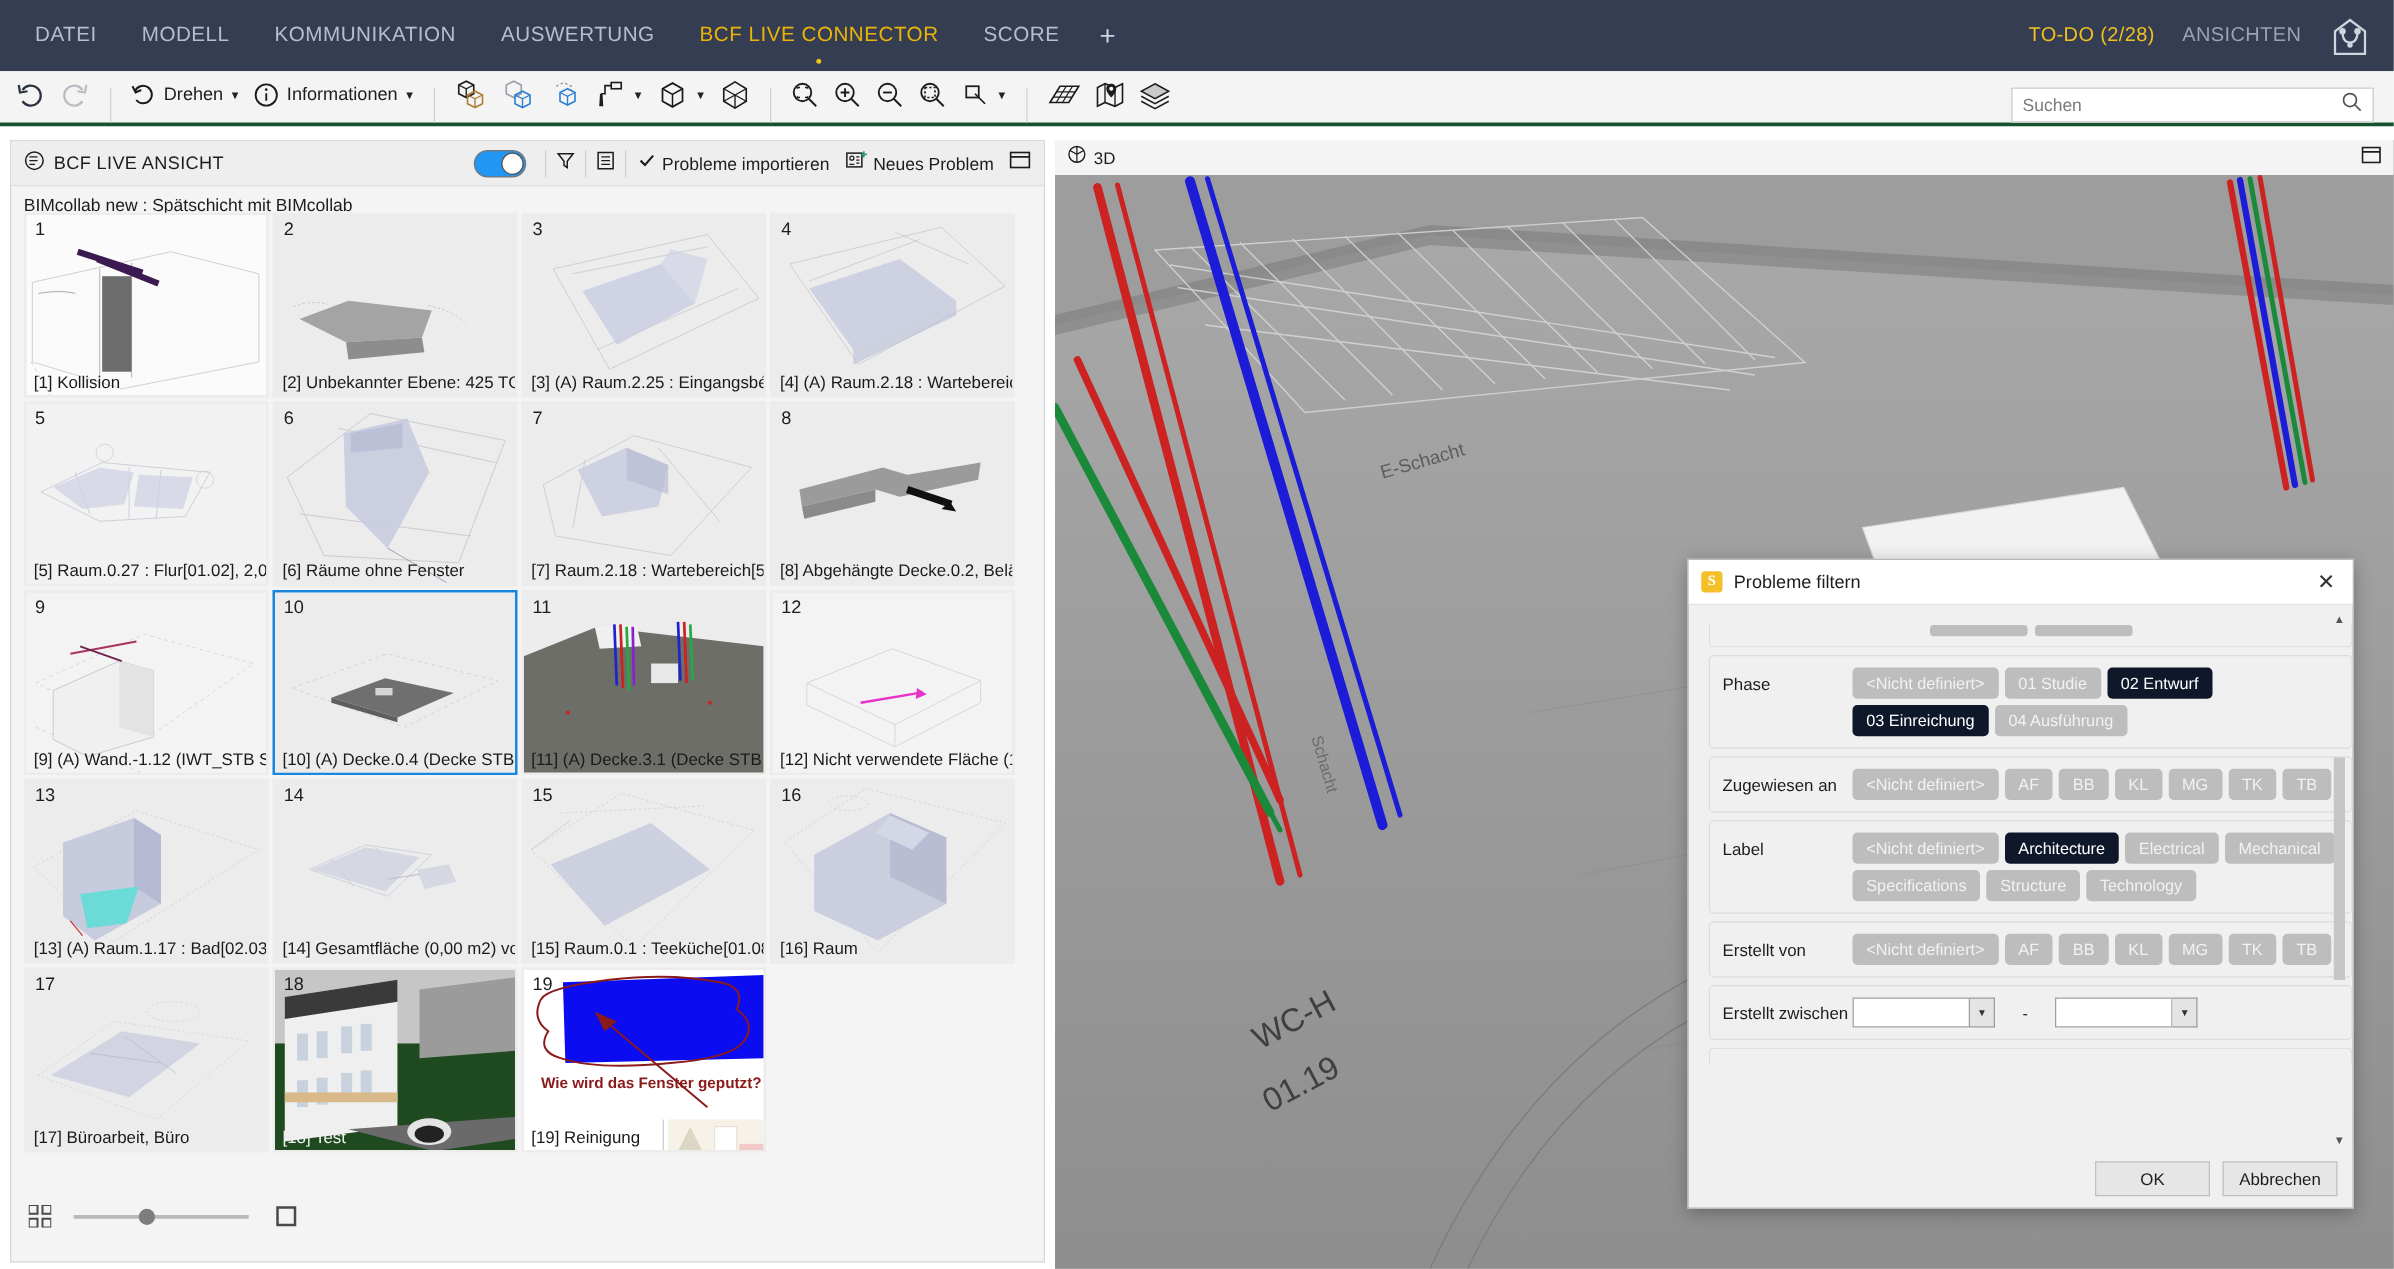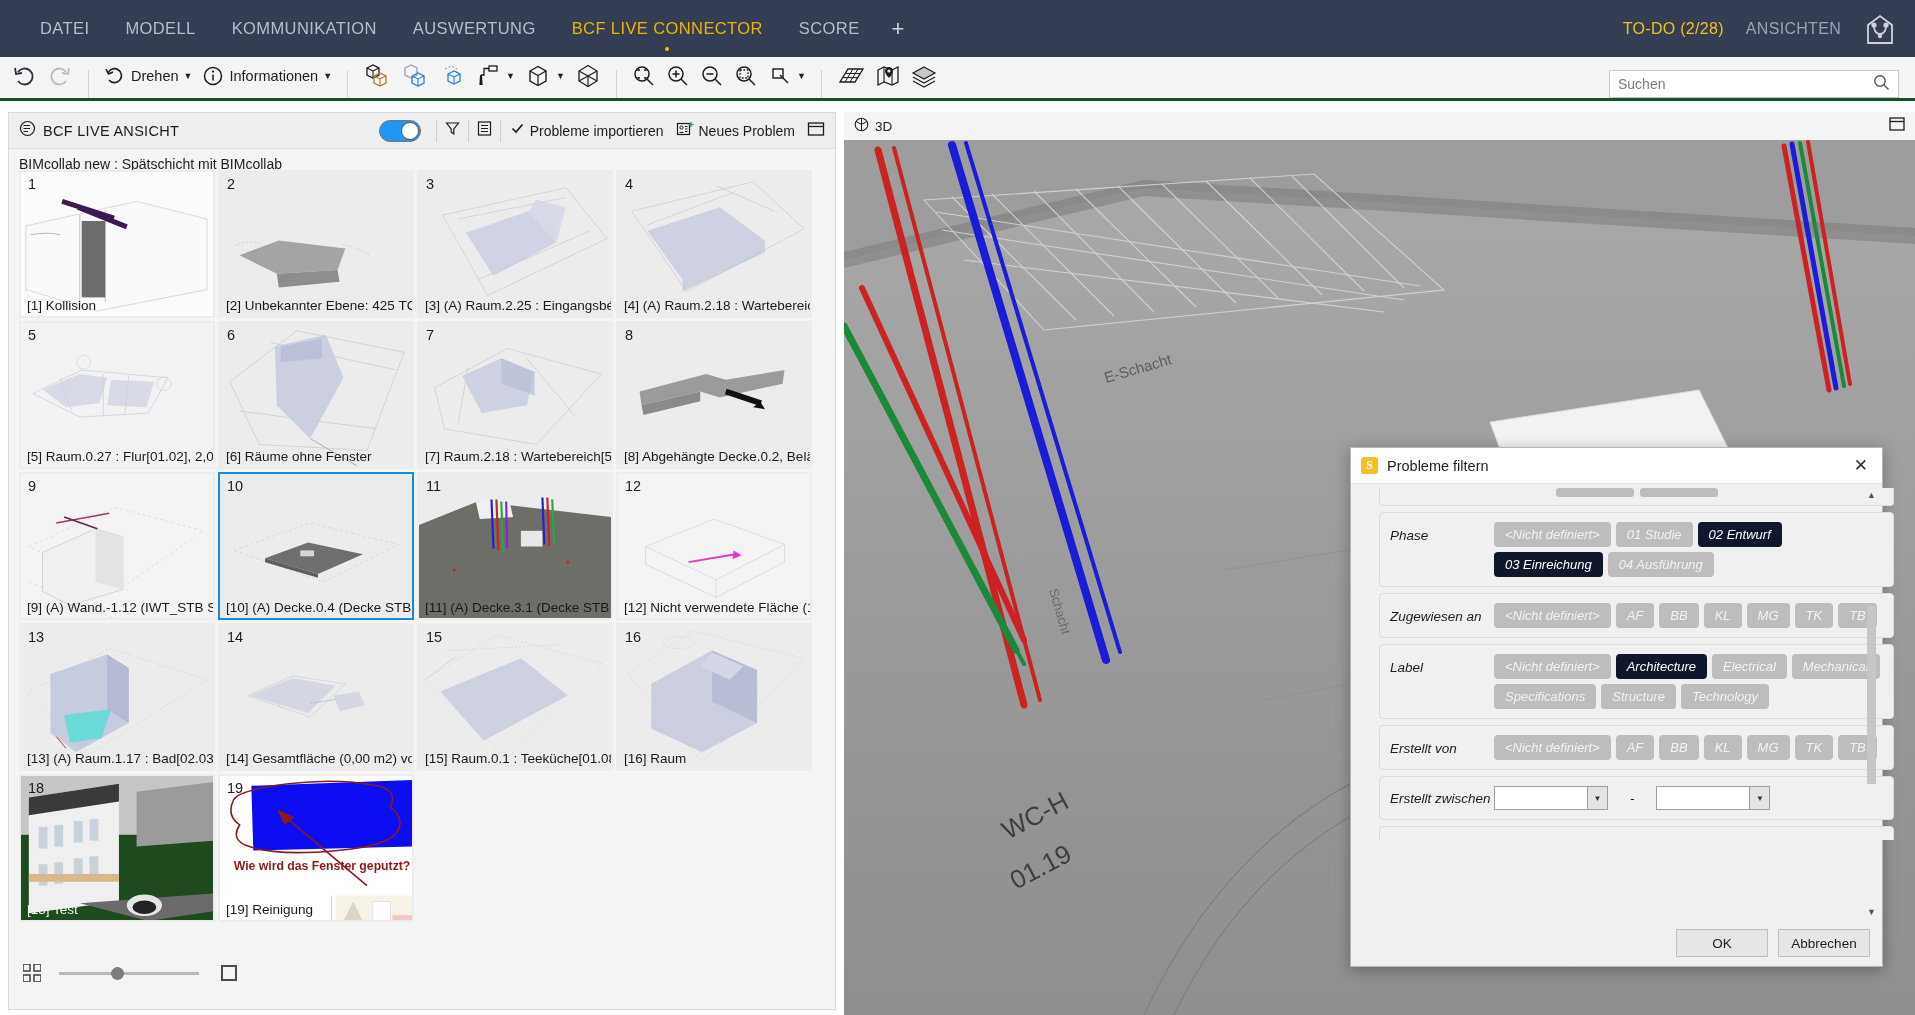--- a/index.html
+++ b/index.html
@@ -12,21 +12,21 @@
   
   #menubar {
     position: absolute; left: 0; top: 0; width: 1915px; height: 57px;
     background: #343d52; display: flex; align-items: center;
   }
   .menu-item {
     color: #b7bdca; font-size: 16.5px; letter-spacing: .4px;
     padding: 0 18px; height: 57px; line-height: 57px; white-space: nowrap;
     cursor: default;
   }
-  .menu-item.first { padding-left: 40px; }
+  .menu-item.first { padding-left: 28px; }
   .menu-item.active { color: #eab308; position: relative; }
   .menu-item.active .dot {
     position: absolute; left: 50%; bottom: 6px; width: 4px; height: 4px;
     border-radius: 50%; background: #f0c020; transform: translateX(-50%);
   }
   .menu-plus { color: #cfd4de; font-size: 22px; padding: 0 14px; line-height: 57px; }
   #menu-right { margin-left: auto; display: flex; align-items: center; padding-right: 18px; }
   #todo-label { color: #f0c020; font-size: 16px; letter-spacing: .3px; margin-right: 22px; }
   #ansichten-label { color: #9aa2b3; font-size: 16px; letter-spacing: .3px; margin-right: 22px; }
   #brand-logo { width: 34px; height: 34px; }
@@ -152,22 +152,22 @@
     width: 17px; height: 17px; background: #f4c02a; border-radius: 3px;
     color: #fff; font-size: 11.5px; font-weight: bold; text-align: center;
     line-height: 17px; font-family: "Liberation Serif", serif;
   }
   #dlg-title { font-size: 14.5px; color: #1c1c1c; margin-left: 9px; }
   #dlg-close {
     margin-left: auto; font-size: 17px; color: #333; line-height: 1;
     padding: 2px 4px; cursor: default;
   }
   #dlg-body {
-    position: absolute; left: 16px; top: 36px; width: 533px; height: 438px;
-    overflow: hidden; padding: 4px 6px 0 12px; font-style: italic;
+    position: absolute; left: 4px; top: 36px; width: 533px; height: 438px;
+    overflow: hidden; padding: 16px 6px 0 12px;
   }
   .filter-row {
     border: 1px solid #dcdcdc; border-radius: 4px; background: #f0f0f0;
     display: flex; align-items: flex-start; padding: 9px 10px;
     margin-bottom: 6px; min-height: 40px;
   }
   .filter-label {
     width: 104px; flex-shrink: 0; font-size: 13.5px; color: #1c1c1c;
     padding-top: 6px;
   }
@@ -751,20 +751,33 @@
           <ellipse cx="62" cy="18" rx="16" ry="6"></ellipse>
         </g>
         <path d="M34 60 L96 26 L142 46 L142 100 L86 130 L34 106 Z" fill="#c7cbdd" opacity=".9"></path>
         <path d="M96 26 L142 46 L142 100 L96 78 Z" fill="#b7bbd2" opacity=".9"></path>
         <path d="M96 28 L128 42 L114 56 L84 42 Z" fill="#d4d8e6"></path>
       </svg>
       <div class="num">16</div>
       <div class="cap">[16] Raum</div>
     </div>
 
+    <div class="thumb">
+      <svg class="art" viewBox="0 0 196 148" preserveAspectRatio="none">
+        <rect width="196" height="148" fill="#ececec"></rect>
+        <g stroke="#d2d2d8" stroke-width=".6" fill="none" stroke-dasharray="2 2">
+          <path d="M10 86 L72 42 L182 58 L106 122 Z"></path>
+          <ellipse cx="120" cy="34" rx="22" ry="8"></ellipse>
+        </g>
+        <path d="M20 86 L78 50 L142 60 L84 104 Z" fill="#ccd0de" opacity=".8"></path>
+        <path d="M52 68 L110 76 M80 54 L122 84" stroke="#b9bdcb" stroke-width=".7"></path>
+      </svg>
+      <div class="num">17</div>
+      <div class="cap">[17] Büroarbeit, Büro</div>
+    </div>
 
     <div class="thumb">
       <svg class="art" viewBox="0 0 196 148" preserveAspectRatio="none">
         <rect width="196" height="148" fill="#c6c6c6"></rect>
         <rect y="60" width="196" height="88" fill="#1f4a1f"></rect>
         <path d="M118 16 L196 6 L196 66 L118 72 Z" fill="#9b9b9b"></path>
         <path d="M8 22 L100 8 L100 128 L8 140 Z" fill="#efefef"></path>
         <path d="M8 22 L100 8 L100 26 L8 40 Z" fill="#3a3a3a"></path>
         <g fill="#c8d2dc">
           <rect x="18" y="52" width="9" height="22"></rect>

